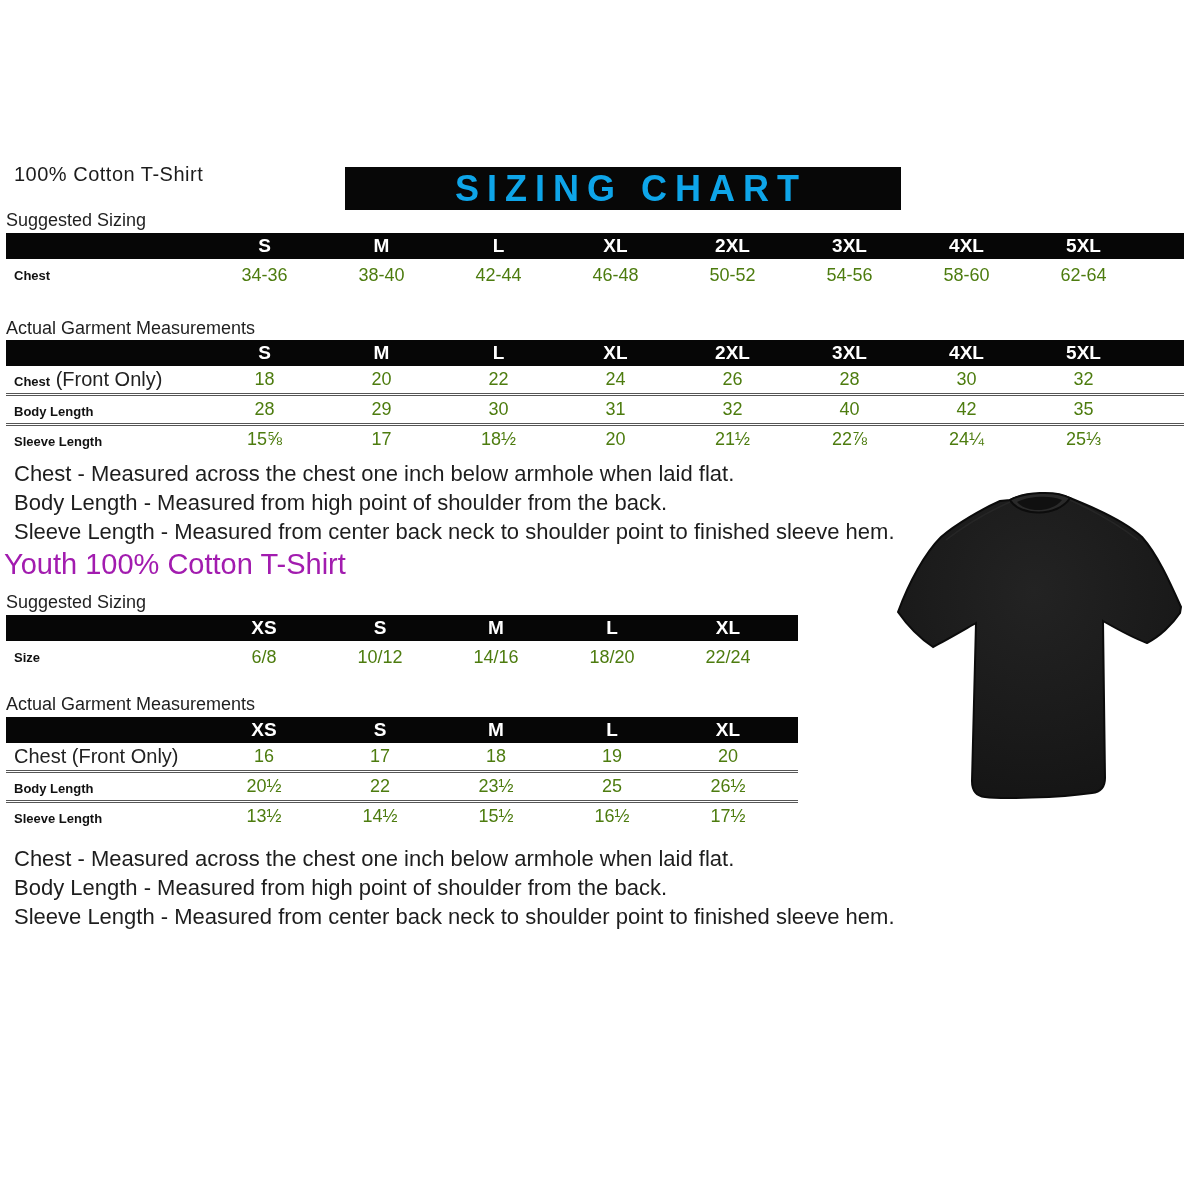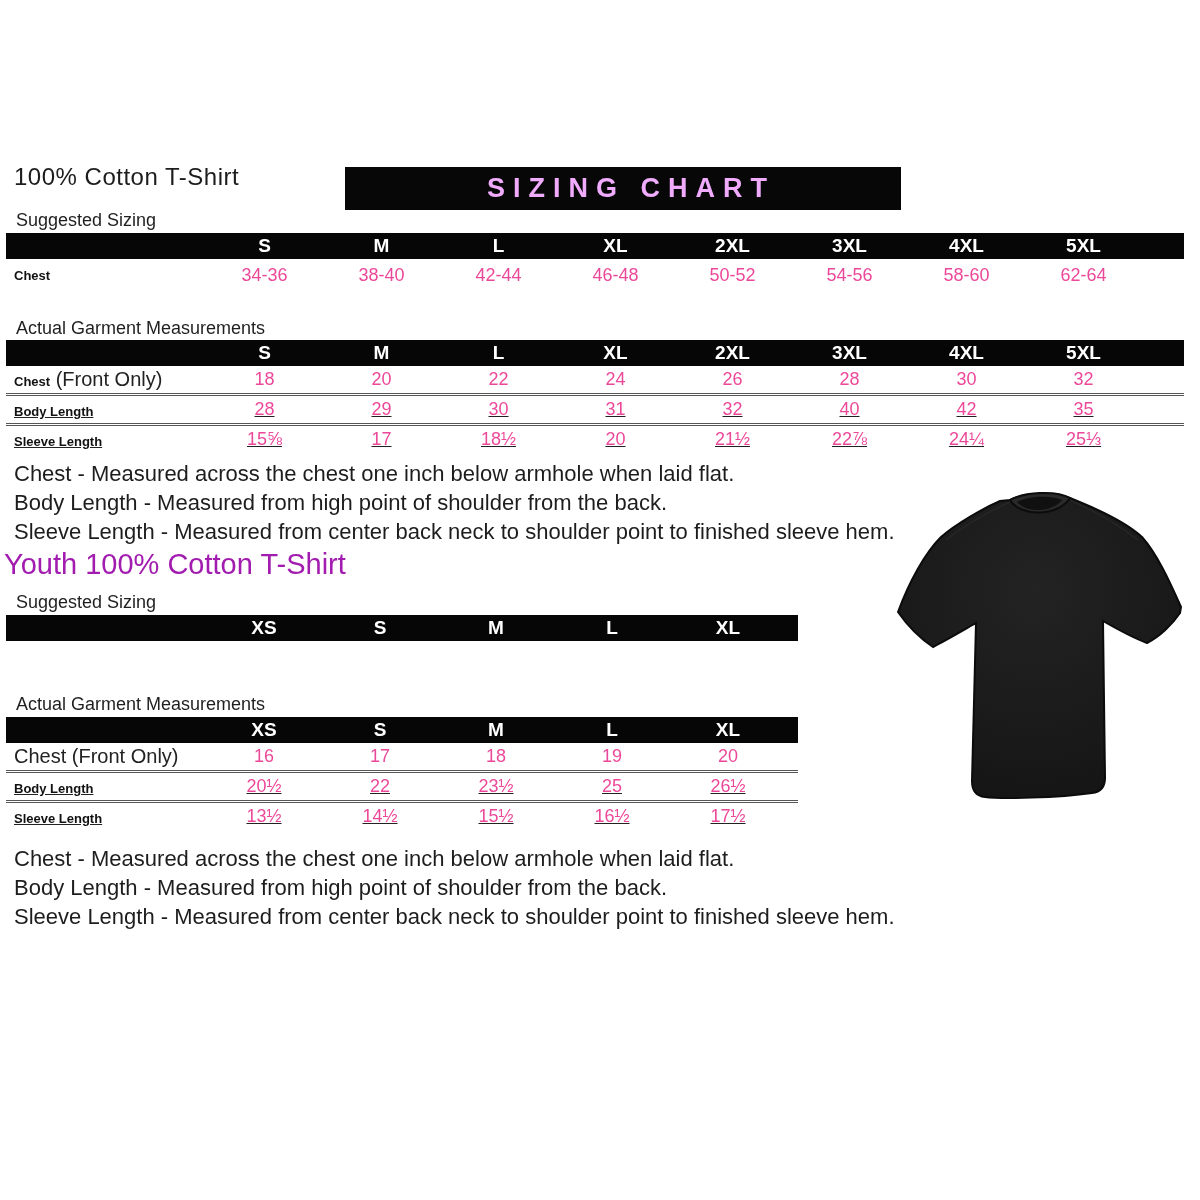--- a/index.html
+++ b/index.html
@@ -1,40 +1,40 @@
 <!DOCTYPE html>
 <html><head>
 <meta charset="utf-8">
 <style>
   html,body{margin:0;padding:0;background:#ffffff;}
   body{width:1200px;height:1200px;position:relative;font-family:"Liberation Sans",sans-serif;color:#222;overflow:hidden;}
 
   .abs{position:absolute;}
 
-  .main-title{left:14px;top:163px;font-size:24px;color:#1c1c1c;letter-spacing:.5px;}
+  .main-title{left:14px;top:163px;font-size:20px;color:#1c1c1c;letter-spacing:.5px;}
   .banner{left:345px;top:167px;width:556px;height:43px;background:#070707;display:flex;align-items:center;justify-content:center;}
-  .banner span{color:#f0abfc;font-weight:bold;font-size:27px;letter-spacing:8px;margin-left:16px;}
-
-  .sec-head{left:16px;font-size:18px;color:#1f1f1f;}
+  .banner span{color:#0ea5e9;font-weight:bold;font-size:36px;letter-spacing:8px;margin-left:16px;}
+
+  .sec-head{left:6px;font-size:18px;color:#1f1f1f;}
 
   .tbl{left:6px;}
   .trow{display:flex;align-items:center;}
   .trow.head{background:#060606;height:26px;}
   .trow.head .c,.trow.head .yc{color:#fff;font-weight:bold;font-size:19px;text-align:center;}
   .c0{width:200px;padding-left:8px;box-sizing:border-box;}
   .c{width:117px;text-align:center;}
   .cp{width:42px;}
   .yc{width:116px;text-align:center;}
   .ycp{width:12px;}
-  .v{font-size:18px;color:#ec4899;}
+  .v{font-size:18px;color:#4d7c0f;}
   .lbl-b{font-weight:bold;font-size:13px;color:#111;}
   .lbl-r{font-size:20px;color:#222;}
   .h32{height:32px;}
   .h27{height:27px;}
-  .sep{border-top:3px double #565656;text-decoration:underline;}
+  .sep{border-top:3px double #565656;}
 
   .notes div{font-size:22px;color:#1d1d1d;line-height:29px;white-space:nowrap;}
 
   .youth-title{left:4px;top:548px;font-size:29px;font-weight:normal;color:#a21caf;}
 
   .shirt{left:888px;top:490px;width:302px;height:314px;}
 </style>
 </head>
 <body>
 
@@ -137,20 +137,29 @@
 <div class="abs sec-head" style="top:592px">Suggested Sizing</div>
 
 <div class="abs tbl" style="top:615px">
   <div class="trow head">
     <div class="c0"></div>
     <div class="yc">XS</div>
     <div class="yc">S</div>
     <div class="yc">M</div>
     <div class="yc">L</div>
     <div class="yc">XL</div>
+    <div class="ycp"></div>
+  </div>
+  <div class="trow h32">
+    <div class="c0 lbl-b">Size</div>
+    <div class="yc v">6/8</div>
+    <div class="yc v">10/12</div>
+    <div class="yc v">14/16</div>
+    <div class="yc v">18/20</div>
+    <div class="yc v">22/24</div>
     <div class="ycp"></div>
   </div>
 </div>
 
 <div class="abs sec-head" style="top:694px">Actual Garment Measurements</div>
 
 <div class="abs tbl" style="top:717px">
   <div class="trow head">
     <div class="c0"></div>
     <div class="yc">XS</div>

